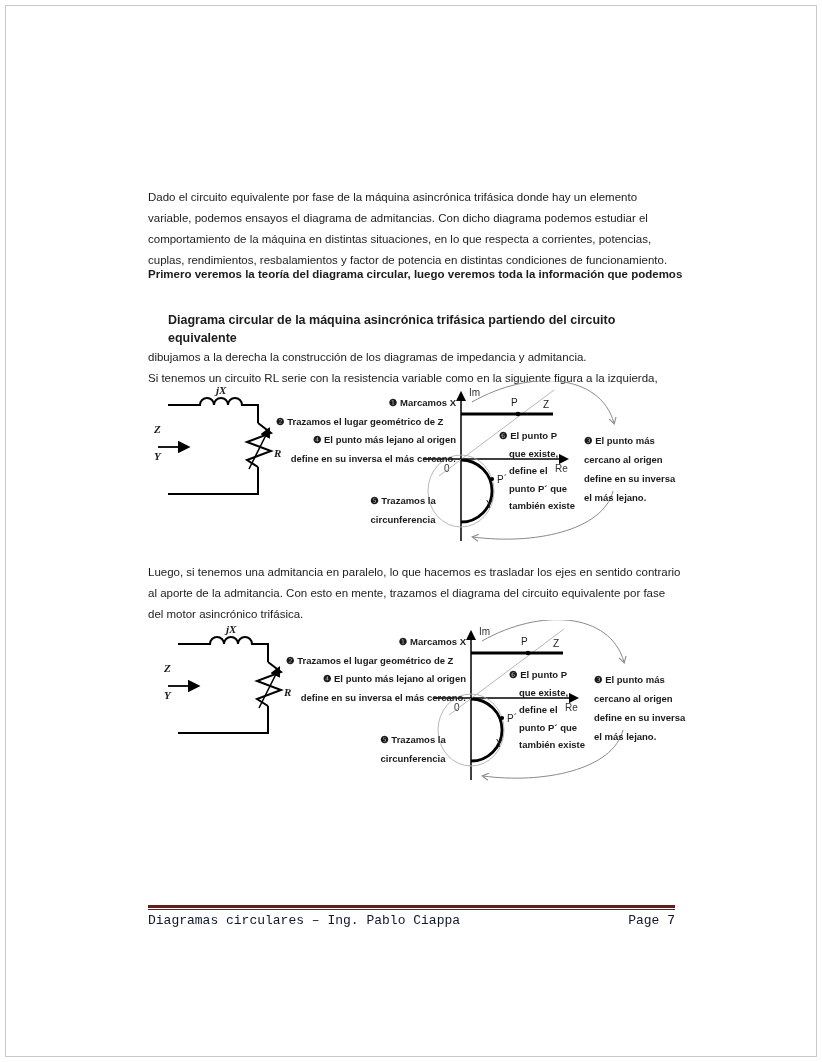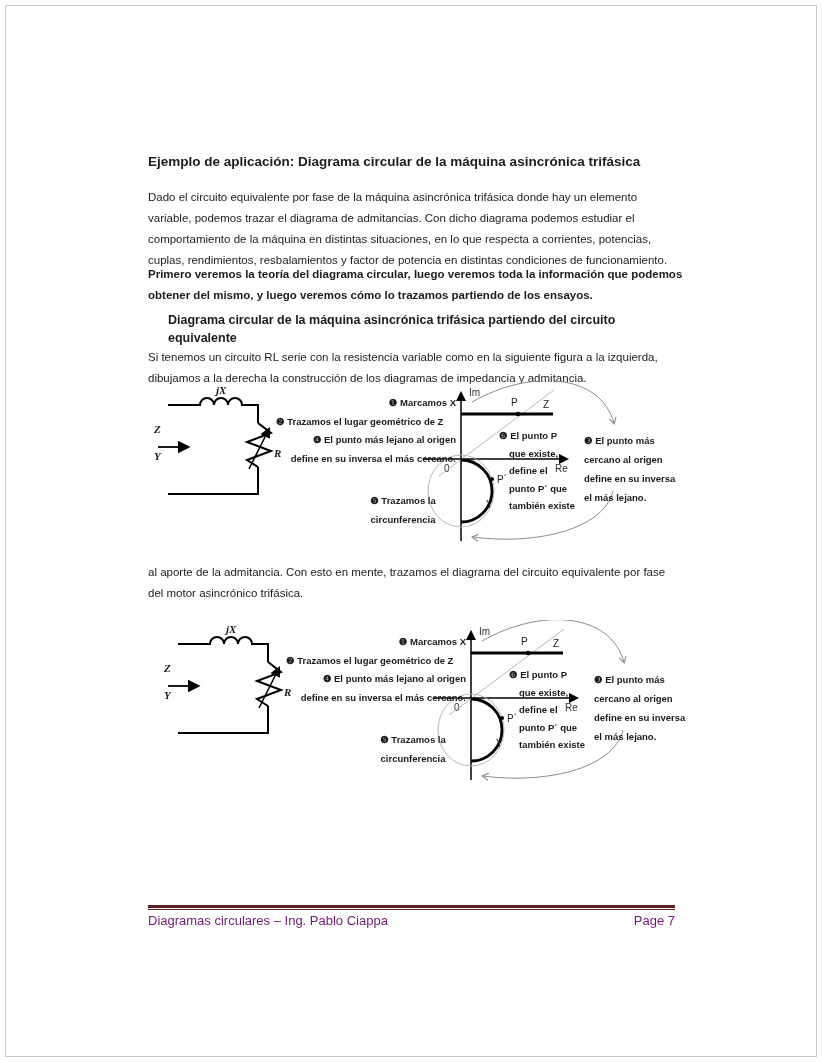--- a/index.html
+++ b/index.html
@@ -27,22 +27,22 @@
   .step-s2{left:128px;top:34px;width:180px;text-align:left;line-height:13px;}
   .step-s4{left:128px;top:49px;width:180px;text-align:right;}
   .step-s5{left:200px;top:88px;width:110px;text-align:center;margin-top:22px;}
   .step-s6{left:351px;top:46px;line-height:17.5px;}
   .step-s6 div.indent{padding-left:10px;}
   .step-s3{left:436px;top:50px;}
 
   #footer-rule{position:absolute;left:148px;top:905px;width:527px;height:1px;
                border-top:3px solid #5e2122;border-bottom:1px solid #5e2122;}
   #footer-row{position:absolute;left:148px;top:913px;width:527px;display:flex;
-              justify-content:space-between;font-family:Liberation Sans, sans-serif;
-              font-size:13px;color:#701a75;}
+              justify-content:space-between;font-family:Liberation Mono, monospace;
+              font-size:13px;color:#0f172a;}
 
   text{fill:#1a1a1a;}
   .lbl-serif{font-family:"Liberation Serif",serif;font-style:italic;font-weight:bold;font-size:11px;}
   .lbl-axis{font-family:"Liberation Sans",sans-serif;font-size:10px;fill:#333;}
   .lbl-point{font-family:"Liberation Sans",sans-serif;font-size:10px;fill:#222;}
 </style>
 </head>
 <body>
 
 <svg width="0" height="0" style="position:absolute">
@@ -52,42 +52,40 @@
     </marker>
     <marker id="ah-gray" viewBox="0 0 10 10" refX="7" refY="5" markerWidth="9" markerHeight="9" orient="auto">
       <path d="M1,1 L8,5 L1,9" fill="none" stroke="#8a8a8a" stroke-width="1.2"></path>
     </marker>
   </defs>
 </svg>
 
 <div id="page">
   <div class="page-border"></div>
 
-  <div id="doc-title">Ejemplo de aplicación: Diagrama circular de la máquina asincrónica trifásica</div>
 
   <div id="para1" class="para">
     <div>Dado el circuito equivalente por fase de la máquina asincrónica trifásica donde hay un elemento</div>
-    <div>variable, podemos trazar el diagrama de admitancias. Con dicho diagrama podemos estudiar el</div>
+    <div>variable, podemos ensayos el diagrama de admitancias. Con dicho diagrama podemos estudiar el</div>
     <div>comportamiento de la máquina en distintas situaciones, en lo que respecta a corrientes, potencias,</div>
     <div>cuplas, rendimientos, resbalamientos y factor de potencia en distintas condiciones de funcionamiento.</div>
   </div>
 
   <div id="para2" class="para">
     <div>Primero veremos la teoría del diagrama circular, luego veremos toda la información que podemos</div>
-    <div>obtener del mismo, y luego veremos cómo lo trazamos partiendo de los ensayos.</div>
   </div>
 
   <div id="subheading">
     <div>Diagrama circular de la máquina asincrónica trifásica partiendo del circuito</div>
     <div>equivalente</div>
   </div>
 
   <div id="para3" class="para">
+    <div>dibujamos a la derecha la construcción de los diagramas de impedancia y admitancia.</div>
     <div>Si tenemos un circuito RL serie con la resistencia variable como en la siguiente figura a la izquierda,</div>
-    <div>dibujamos a la derecha la construcción de los diagramas de impedancia y admitancia.</div>
   </div>
 
   <div id="figure1" class="figure figure-mount">
   <svg class="fig-svg" width="548" height="180" viewBox="0 0 548 180">
 
     <g fill="none" stroke="#000" stroke-width="2">
       <path d="M20,24 H52 A7,7 0 0 1 66,24 A7,7 0 0 1 80,24 A7,7 0 0 1 94,24 H110 V42"></path>
       <path d="M110,42 L123,52 L99,61 L123,70 L99,79 L110,86"></path>
       <path d="M110,86 V113 H20"></path>
     </g>
@@ -144,20 +142,21 @@
   </div>
   <div class="step step-s3">
     <div>❸ El punto más</div>
     <div>cercano al origen</div>
     <div>define en su inversa</div>
     <div>el más lejano.</div>
   </div>
 </div>
 
   <div id="para4" class="para">
+    <div>Luego, si tenemos una admitancia en paralelo, lo que hacemos es trasladar los ejes en sentido contrario</div>
     <div>al aporte de la admitancia. Con esto en mente, trazamos el diagrama del circuito equivalente por fase</div>
     <div>del motor asincrónico trifásica.</div>
   </div>
 
   <div id="figure2" class="figure figure-mount">
   <svg class="fig-svg" width="548" height="180" viewBox="0 0 548 180">
 
     <g fill="none" stroke="#000" stroke-width="2">
       <path d="M20,24 H52 A7,7 0 0 1 66,24 A7,7 0 0 1 80,24 A7,7 0 0 1 94,24 H110 V42"></path>
       <path d="M110,42 L123,52 L99,61 L123,70 L99,79 L110,86"></path>

